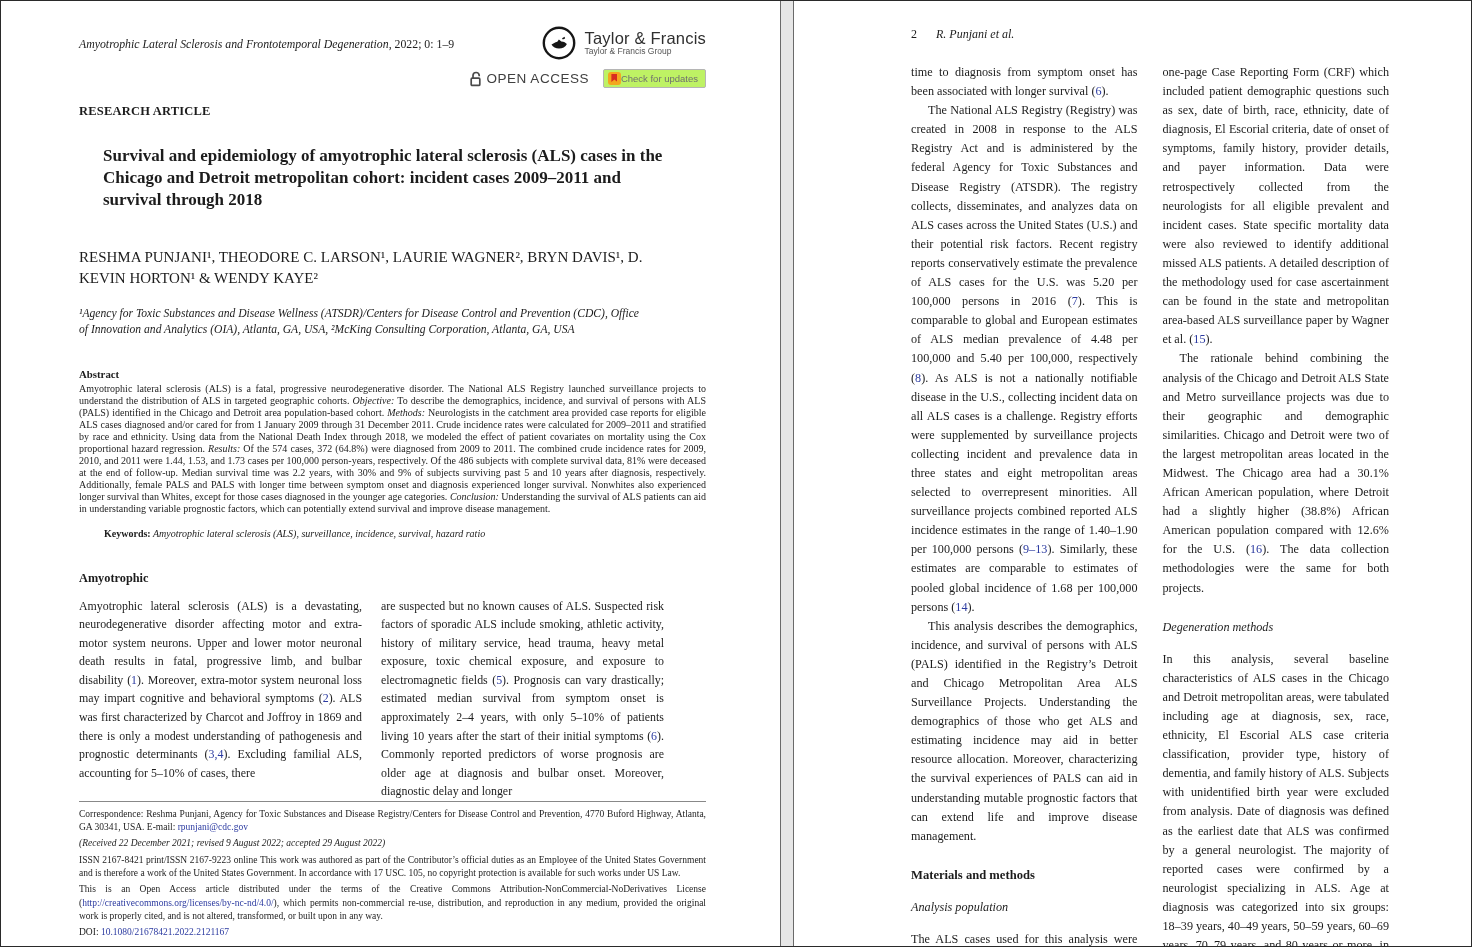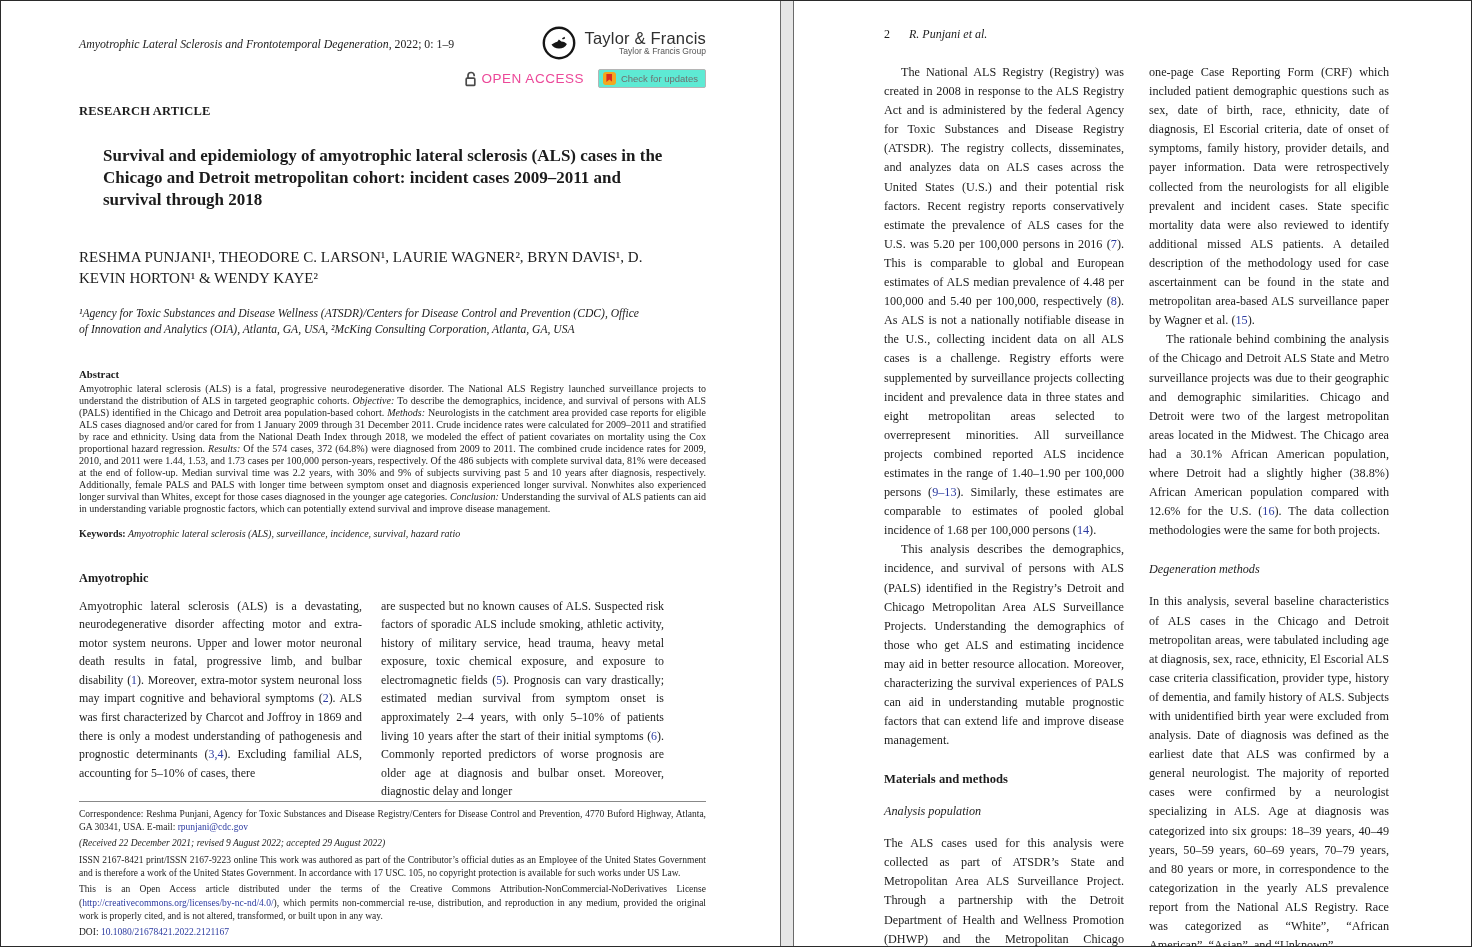--- a/index.html
+++ b/index.html
@@ -2,49 +2,49 @@
 <html><head>
 <meta charset="utf-8">
 <style>
   * { margin:0; padding:0; box-sizing:border-box; }
   html,body { background:#fff; }
   body { font-family:"Liberation Serif", serif; color:#1c1c1c; }
   .spread { width:1472px; height:947px; display:flex; border:1px solid #2a2a2a; background:#fff; overflow:hidden; }
   .page { background:#ffffff; overflow:hidden; }
   .page1 { width:779px; display:flex; flex-direction:column; padding:24px 74px 14px 78px; }
   .gutter { width:14px; background:#e6e6e6; border-left:1px solid #6a6a6a; border-right:1px solid #6a6a6a; flex:none; }
-  .page2 { flex:1; padding:26px 82px 18px 90px;border-radius:29px; }
+  .page2 { flex:1; padding:26px 82px 18px 117px;border-radius:29px; }
 
   
   .p1-header { display:flex; align-items:flex-start; }
   .journal-line { flex:1; font-size:11.8px; padding-top:12px; }
   .journal-line .jname { font-style:italic; }
-  .brand-block { display:flex; flex-direction:column; align-items:flex-end; gap:8px;text-align:right; }
+  .brand-block { display:flex; flex-direction:column; align-items:flex-end; gap:8px; }
   .tf-row { display:flex; align-items:center; gap:8px; }
   .tf-text { font-family:"Liberation Sans", sans-serif; line-height:1.05; }
   .tf-name { font-size:16.5px; color:#2f2f2f; letter-spacing:.2px; }
   .tf-sub { font-size:8.5px; color:#555; }
   .oa-row { display:flex; align-items:center; gap:14px; }
   .oa-inner { display:flex; align-items:center; gap:5px; }
-  .oa-text { font-family:"Liberation Sans", sans-serif; font-size:13.5px; color:#ec4899; letter-spacing:.5px; }
-  .crossmark { display:flex; align-items:center; gap:5px; border:1px solid #b5b5b5; background:#5eead4; border-radius:2px; padding:2px 7px 2px 4px; cursor:pointer; }
+  .oa-text { font-family:"Liberation Sans", sans-serif; font-size:13.5px; color:#404040; letter-spacing:.5px; }
+  .crossmark { display:flex; align-items:center; border:1px solid #b5b5b5; background:#bef264; border-radius:2px; padding:2px 7px 2px 4px; cursor:pointer; }
   .cm-icon { width:13px; height:13px; border-radius:3px; background:#f3a71f; position:relative; flex:none; }
   .cm-icon::after { content:""; position:absolute; left:3.5px; top:2px; width:6px; height:8px; background:#d82c20; clip-path:polygon(0 0,100% 0,100% 100%,50% 70%,0 100%); }
   .cm-label { font-family:"Liberation Sans", sans-serif; font-size:9.5px; color:#6f6f6f; }
 
   .article-type { font-weight:bold; font-size:12.5px; margin-top:16px; letter-spacing:.2px; }
   .title { font-weight:bold; font-size:17px; line-height:1.3; margin-top:26px; width:560px;margin-left:24px; }
   .authors { margin-top:36px; font-size:15px; line-height:1.4; width:570px; }
   .affiliations { margin-top:17px; font-style:italic; font-size:11.6px; line-height:1.35; width:560px; }
 
   .abstract-head { margin-top:30px; font-weight:bold; font-size:10.8px; }
   .abstract-text { margin-top:3px; font-size:10px; line-height:1.2; text-align:justify; }
   .keywords { margin-top:13px; font-size:10px; }
   .keywords i { font-style:italic; }
-  .keywords b { font-weight:bold; }
+  .keywords b { font-weight:bold;margin-left:25px; }
 
   .intro-wrap { margin-top:32px; }
   .sec-head { font-weight:bold; font-size:12.3px; margin-bottom:11px; }
   .cols { display:flex; gap:19px; }
   .col { width:283px; font-size:11.9px; line-height:1.56; text-align:justify; }
 
   .fn-block { margin-top:auto; border-top:1px solid #888; padding-top:6px; font-size:9.5px; line-height:1.4; text-align:justify; }
   .fn-block p { margin-bottom:3px; }
   .fn-received { font-style:italic; }
   .link { color:#2b3aa0; }
@@ -139,20 +139,21 @@
   <div class="gutter"></div>
 
   <div class="page page2">
     <div class="p2-header">
       <span class="p2-num">2</span>
       <span class="p2-head-title">R. Punjani et al.</span>
     </div>
 
     <div class="p2-cols">
       <div class="p2col">
+        <p>time to diagnosis from symptom onset has been associated with longer survival (<span class="cite">6</span>).</p>
         <p class="indent">The National ALS Registry (Registry) was created in 2008 in response to the ALS Registry Act and is administered by the federal Agency for Toxic Substances and Disease Registry (ATSDR). The registry collects, disseminates, and analyzes data on ALS cases across the United States (U.S.) and their potential risk factors. Recent registry reports conservatively estimate the prevalence of ALS cases for the U.S. was 5.20 per 100,000 persons in 2016 (<span class="cite">7</span>). This is comparable to global and European estimates of ALS median prevalence of 4.48 per 100,000 and 5.40 per 100,000, respectively (<span class="cite">8</span>). As ALS is not a nationally notifiable disease in the U.S., collecting incident data on all ALS cases is a challenge. Registry efforts were supplemented by surveillance projects collecting incident and prevalence data in three states and eight metropolitan areas selected to overrepresent minorities. All surveillance projects combined reported ALS incidence estimates in the range of 1.40–1.90 per 100,000 persons (<span class="cite">9–13</span>). Similarly, these estimates are comparable to estimates of pooled global incidence of 1.68 per 100,000 persons (<span class="cite">14</span>).</p>
         <p class="indent">This analysis describes the demographics, incidence, and survival of persons with ALS (PALS) identified in the Registry’s Detroit and Chicago Metropolitan Area ALS Surveillance Projects. Understanding the demographics of those who get ALS and estimating incidence may aid in better resource allocation. Moreover, characterizing the survival experiences of PALS can aid in understanding mutable prognostic factors that can extend life and improve disease management.</p>
         <div class="methods-head">Materials and methods</div>
         <div class="sub-head">Analysis population</div>
         <p>The ALS cases used for this analysis were collected as part of ATSDR’s State and Metropolitan Area ALS Surveillance Project. Through a partnership with the Detroit Department of Health and Wellness Promotion (DHWP) and the Metropolitan Chicago Healthcare Council (MCHC), neurologists were contacted to determine if they diagnosed and/or cared for ALS patients. A person with ALS was eligible to be reported if diagnosed and/or cared for from 1 January 2009 through 31 December 2011, and was a resident of one of the project’s catchment areas. The Chicago catchment area covered Cook (includes the city of Chicago) and DuPage counties, and the Detroit catchment area included only residents of Wayne County. A higher emphasis was placed on neurologists who specialized in ALS case and typically saw more than 50 patients per year. Neurologists were requested to complete a</p>
       </div>
 
       <div class="p2col">
         <p>one-page Case Reporting Form (CRF) which included patient demographic questions such as sex, date of birth, race, ethnicity, date of diagnosis, El Escorial criteria, date of onset of symptoms, family history, provider details, and payer information. Data were retrospectively collected from the neurologists for all eligible prevalent and incident cases. State specific mortality data were also reviewed to identify additional missed ALS patients. A detailed description of the methodology used for case ascertainment can be found in the state and metropolitan area-based ALS surveillance paper by Wagner et al. (<span class="cite">15</span>).</p>
         <p class="indent">The rationale behind combining the analysis of the Chicago and Detroit ALS State and Metro surveillance projects was due to their geographic and demographic similarities. Chicago and Detroit were two of the largest metropolitan areas located in the Midwest. The Chicago area had a 30.1% African American population, where Detroit had a slightly higher (38.8%) African American population compared with 12.6% for the U.S. (<span class="cite">16</span>). The data collection methodologies were the same for both projects.</p>

